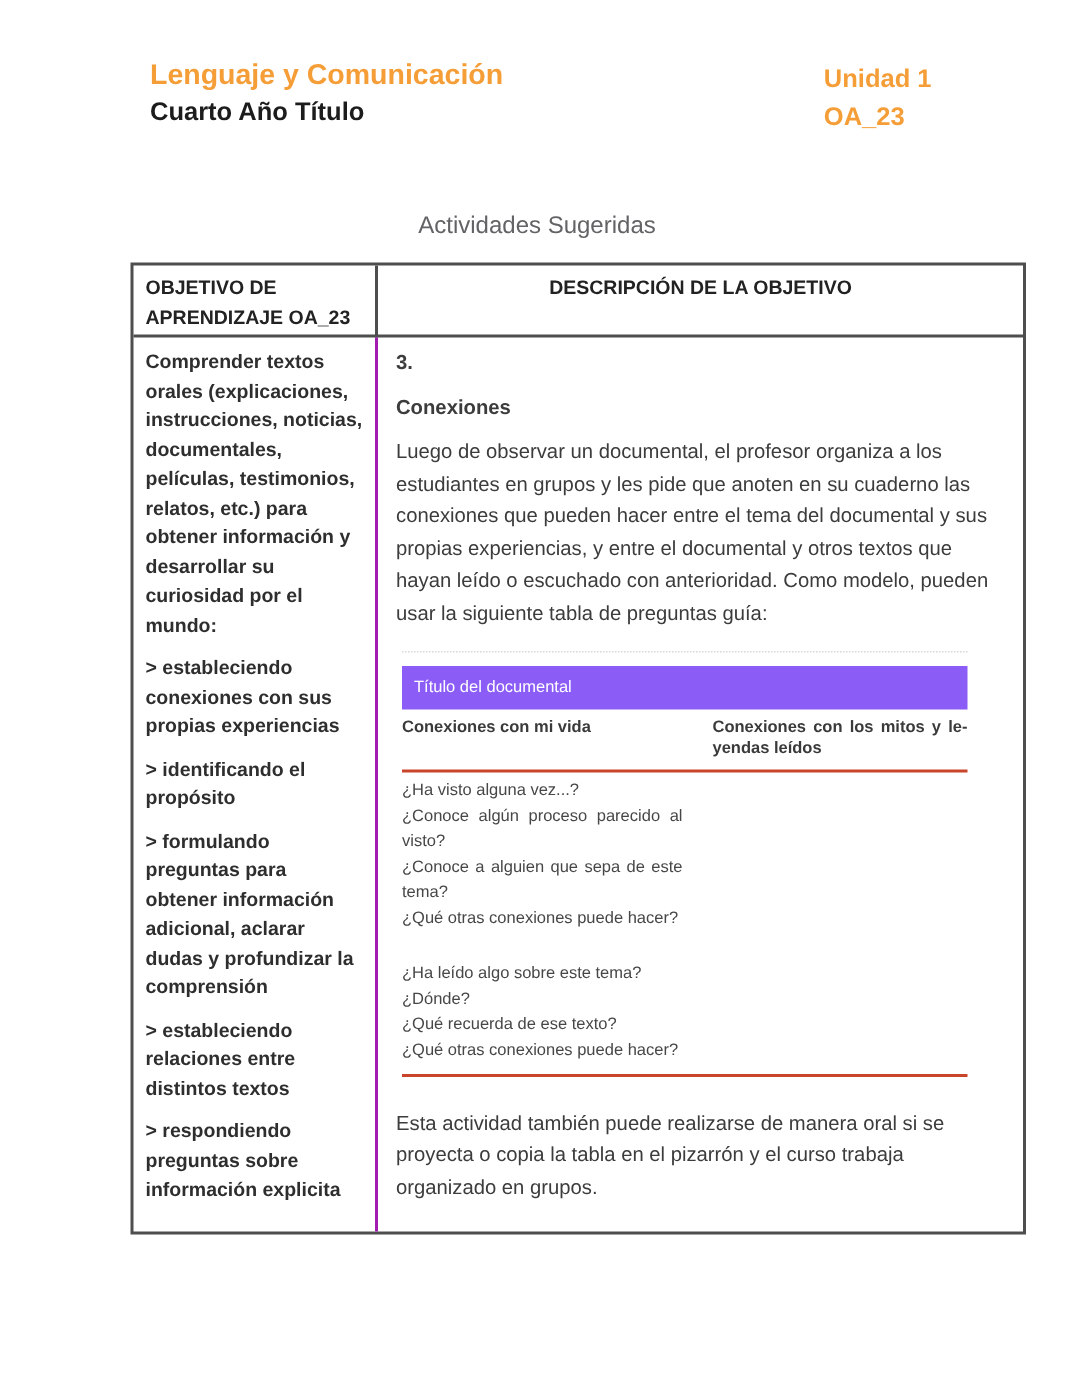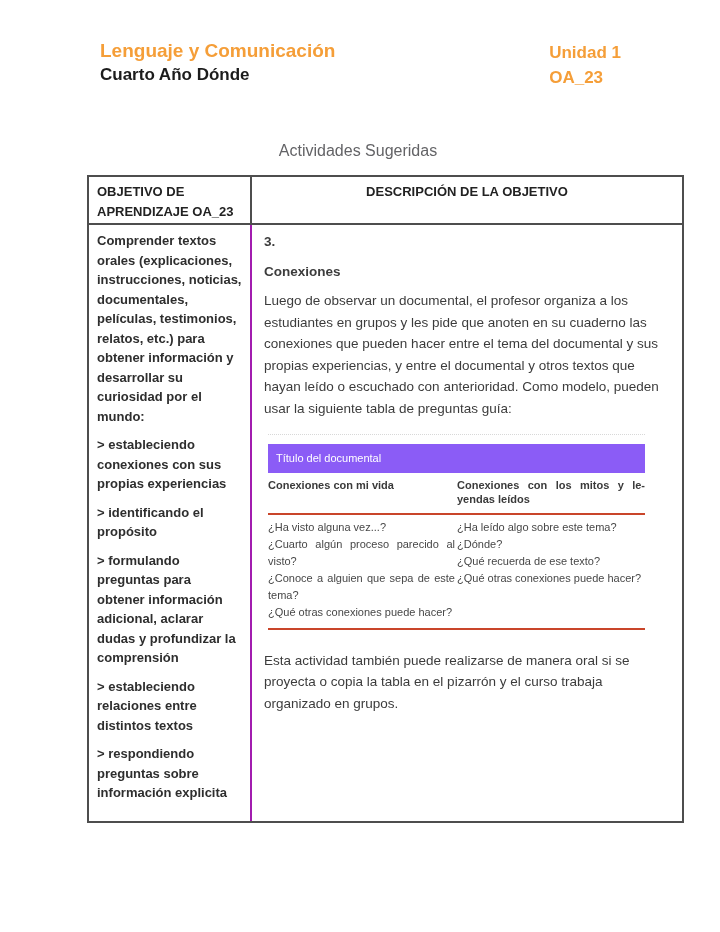--- a/index.html
+++ b/index.html
@@ -53,39 +53,39 @@
   .act-name { font-weight: bold; margin: 0 0 8px 0; }
   .act-para { margin: 0; }
 
   
   .guide { margin: 15px 0 0 4px; width: 377px; font-size: 11px; }
   .guide-topline { border-top: 1px dotted #D8D8D8; margin: 0 0 9px 0; height: 0; }
   .guide-bar {
     background: #8b5cf6; color: #FFFFFF; font-weight: normal; font-size: 11px;
     padding: 4px 8px 3px 8px;
   }
-  .guide-row { display: flex; gap: 2px; }
+  .guide-row { display: flex; gap: 20px; }
   .guide-col-l { width: 187px; }
   .guide-col-r { flex: 1; }
   .guide-heads { padding: 5px 0 6px 0; font-weight: bold; color: #3A3A3A; line-height: 14.5px; }
   .guide-heads .just { text-align: justify; }
   .rule { border-top: 2px solid #C9452A; height: 0; }
-  .guide-qs { padding: 4px 0 7px 0; color: #474747; line-height: 17px; }
+  .guide-qs { padding: 4px 0 7px 0; color: #474747; line-height: 17px; flex-direction: column; }
   .guide-qs p { margin: 0; text-align: justify; }
 
   .closing { margin: 20px 0 0 0; }
 </style>
 </head>
 <body>
 
 <div class="page">
 
   <div class="hdr-left">
     <p class="hdr-subject">Lenguaje y Comunicación</p>
-    <p class="hdr-grade">Cuarto Año Dónde</p>
+    <p class="hdr-grade">Cuarto Año Título</p>
   </div>
 
   <div class="hdr-right">
     <p class="hdr-unit">Unidad 1</p>
     <p class="hdr-oa">OA_23</p>
   </div>
 
   <div class="page-title">Actividades Sugeridas</div>
 
   <div class="main-table">
@@ -115,21 +115,21 @@
         <div class="guide-row guide-heads">
           <div class="guide-col-l">Conexiones con mi vida</div>
           <div class="guide-col-r just">Conexiones con los mitos y le­yendas leídos</div>
         </div>
 
         <div class="rule"></div>
 
         <div class="guide-row guide-qs">
           <div class="guide-col-l">
             <p>¿Ha visto alguna vez...?</p>
-            <p>¿Cuarto algún proceso parecido al visto?</p>
+            <p>¿Conoce algún proceso parecido al visto?</p>
             <p>¿Conoce a alguien que sepa de este tema?</p>
             <p>¿Qué otras conexiones puede ha­cer?</p>
           </div>
           <div class="guide-col-r">
             <p>¿Ha leído algo sobre este tema?</p>
             <p>¿Dónde?</p>
             <p>¿Qué recuerda de ese texto?</p>
             <p>¿Qué otras conexiones puede ha­cer?</p>
           </div>
         </div>

